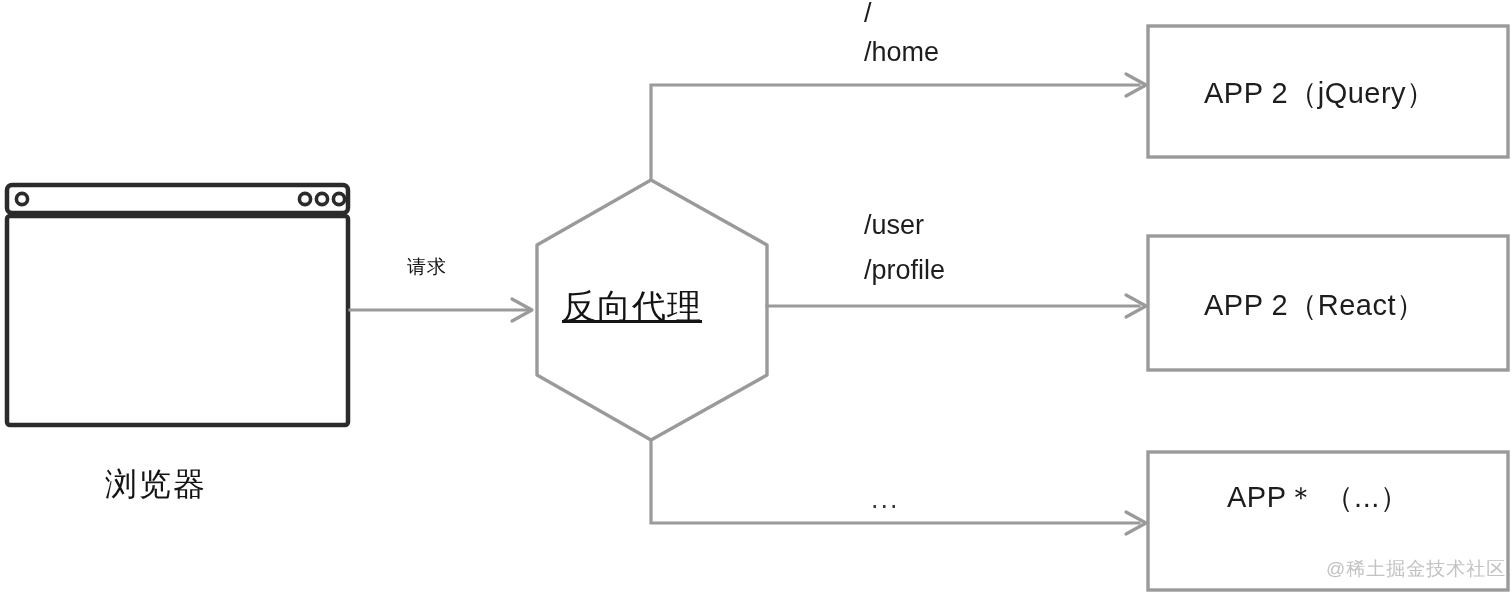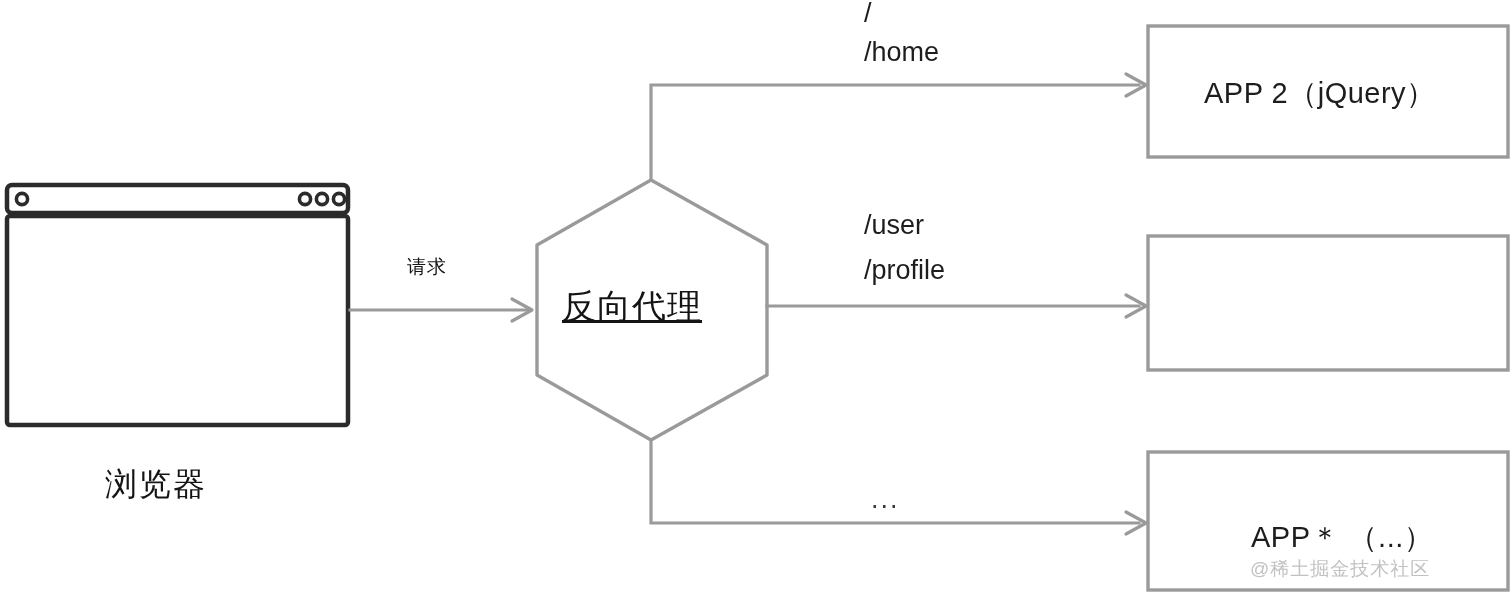--- a/index.html
+++ b/index.html
@@ -133,18 +133,19 @@
 
   <div style="position:absolute; left:864px; top:210px;">
     <div class="txt edge-label" style="position:static;">/user</div>
     <div class="txt edge-label" style="position:static; margin-top:13px;">/profile</div>
   </div>
 
   <div class="txt ellipsis-label" style="left:871px; top:484px;">...</div>
 
   <div class="txt node-label" style="left:1204px; top:76px;">APP 2（jQuery）</div>
 
+  <div class="txt node-label" style="left:1204px; top:288px;">APP 2（React）</div>
 
-  <div class="txt node-label" style="left:1227px; top:520px;margin-left:24px;">APP＊ （...）</div>
+  <div class="txt node-label" style="left:1227px; top:480px;">APP＊ （...）</div>
 
-  <div class="txt watermark" style="left:1250px; top:558px;">@稀土掘金技术社区</div>
+  <div class="txt watermark" style="left:1326px; top:558px;">@稀土掘金技术社区</div>
 
 </div>
 
 </body></html>

